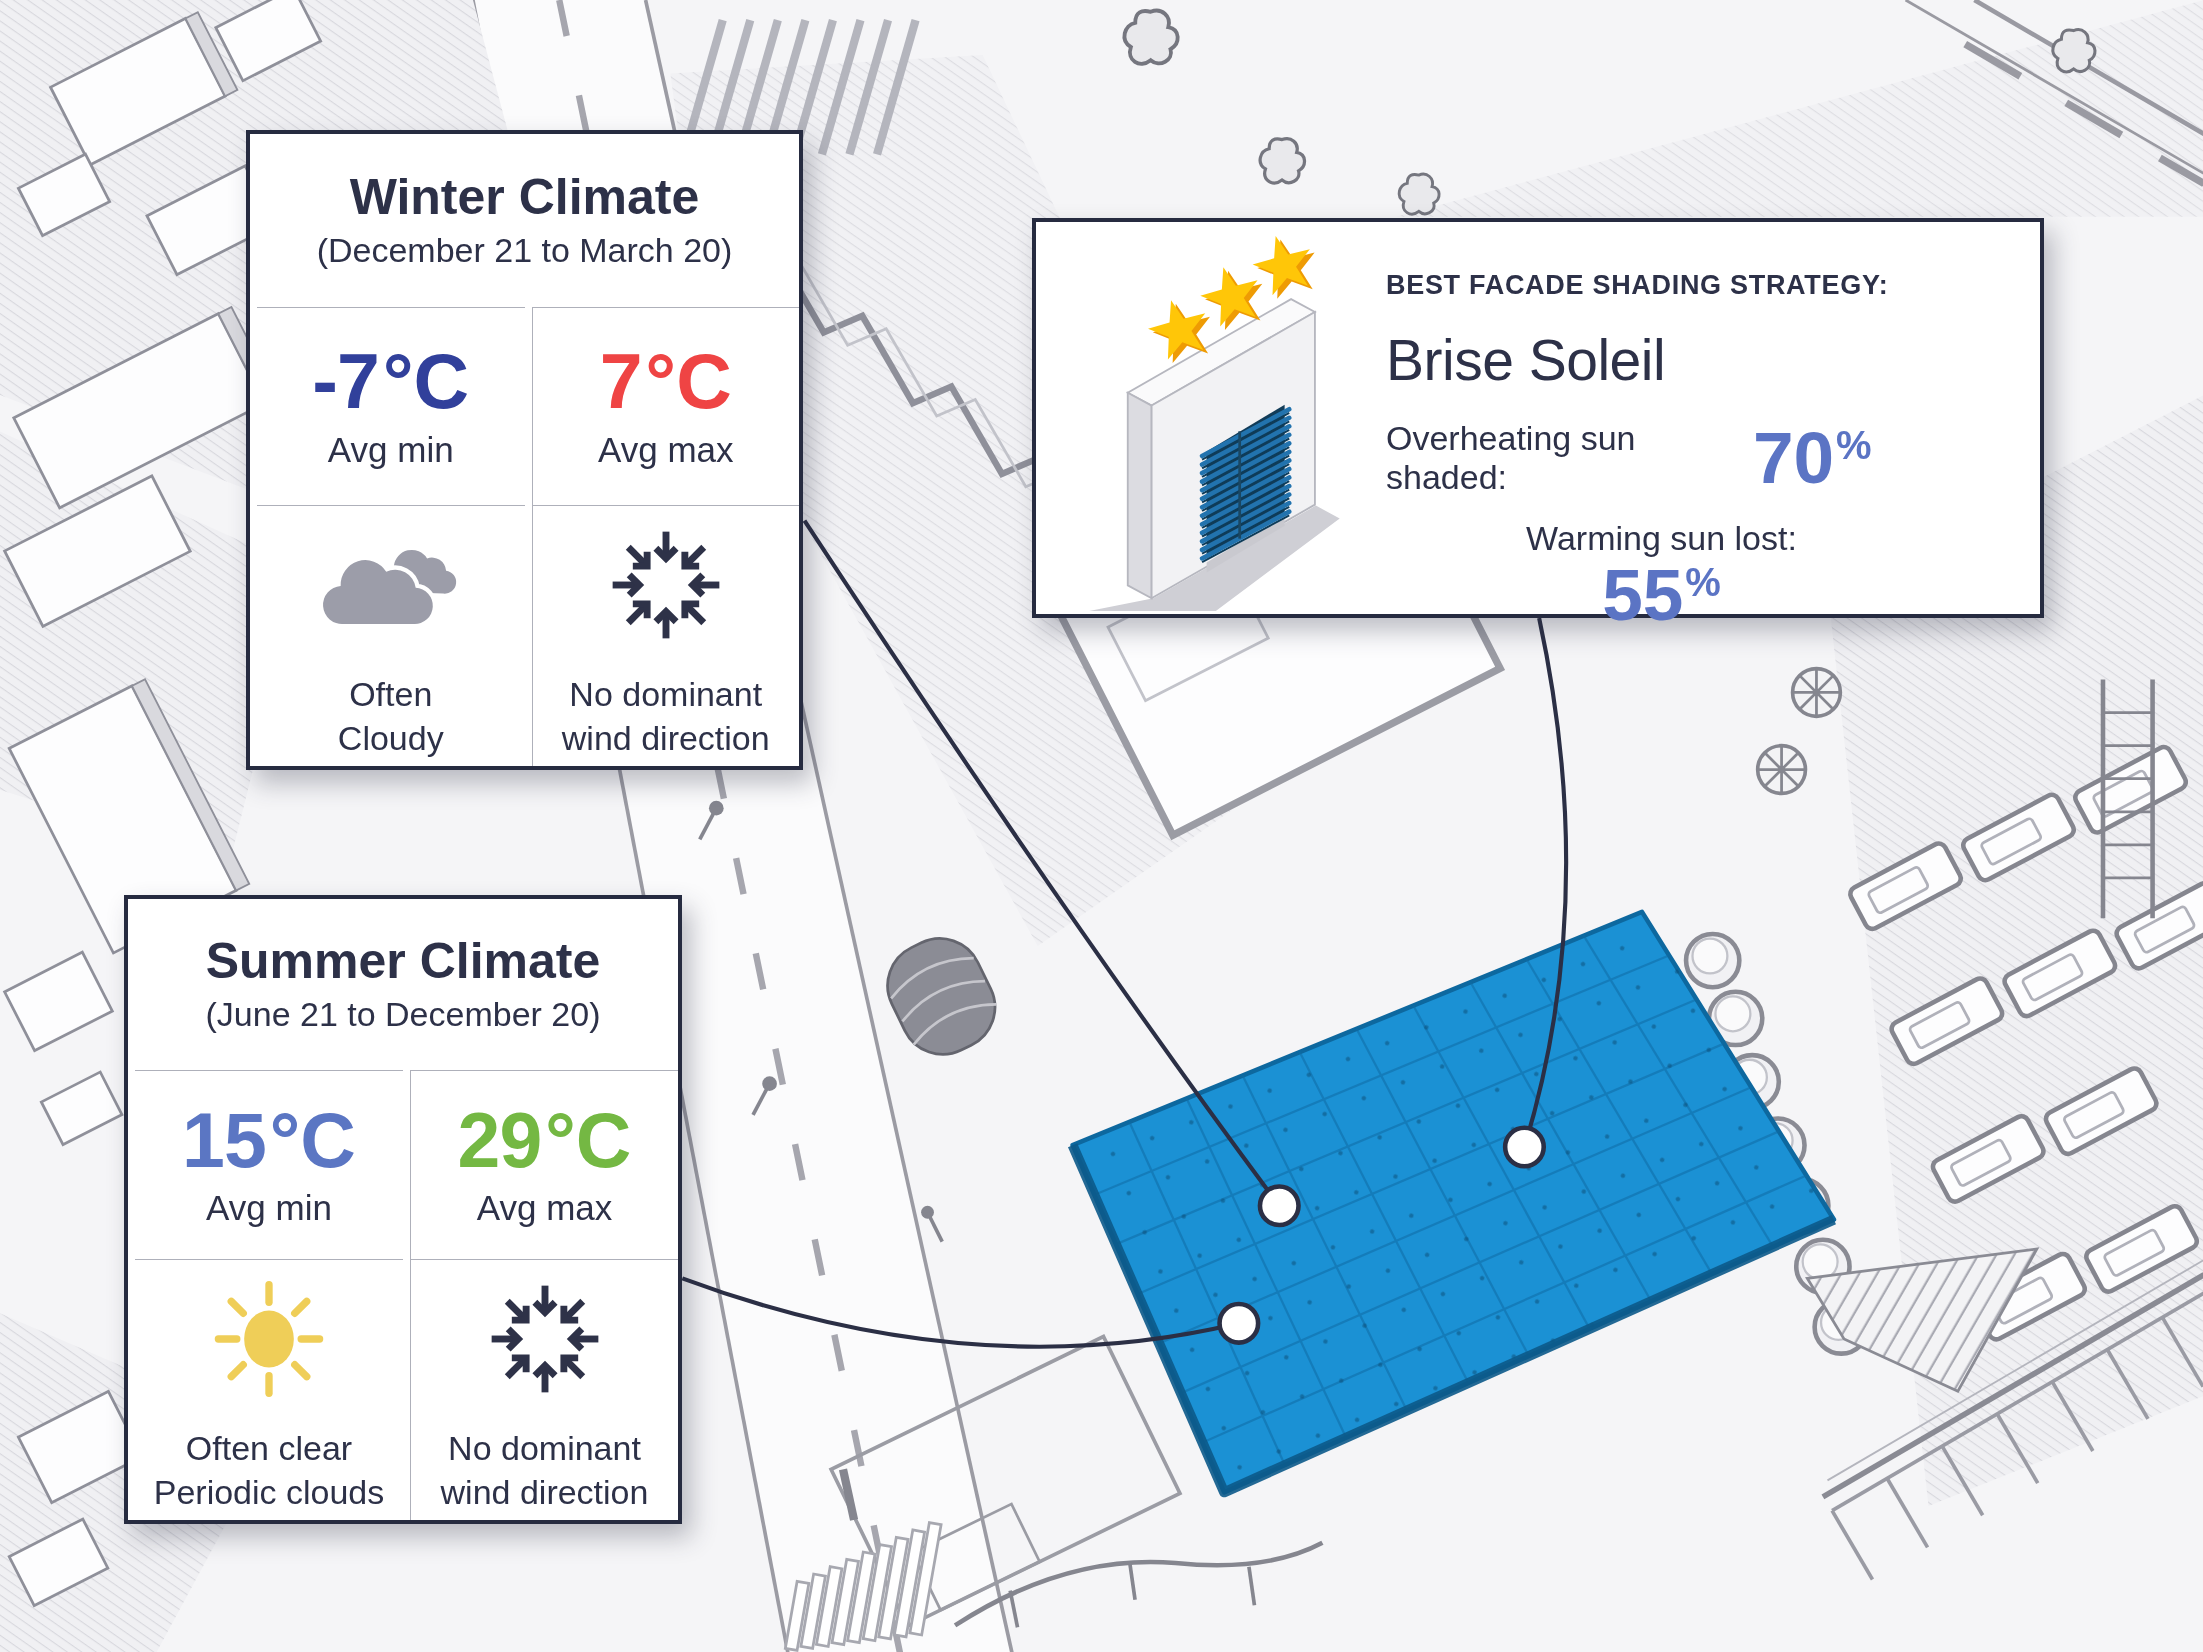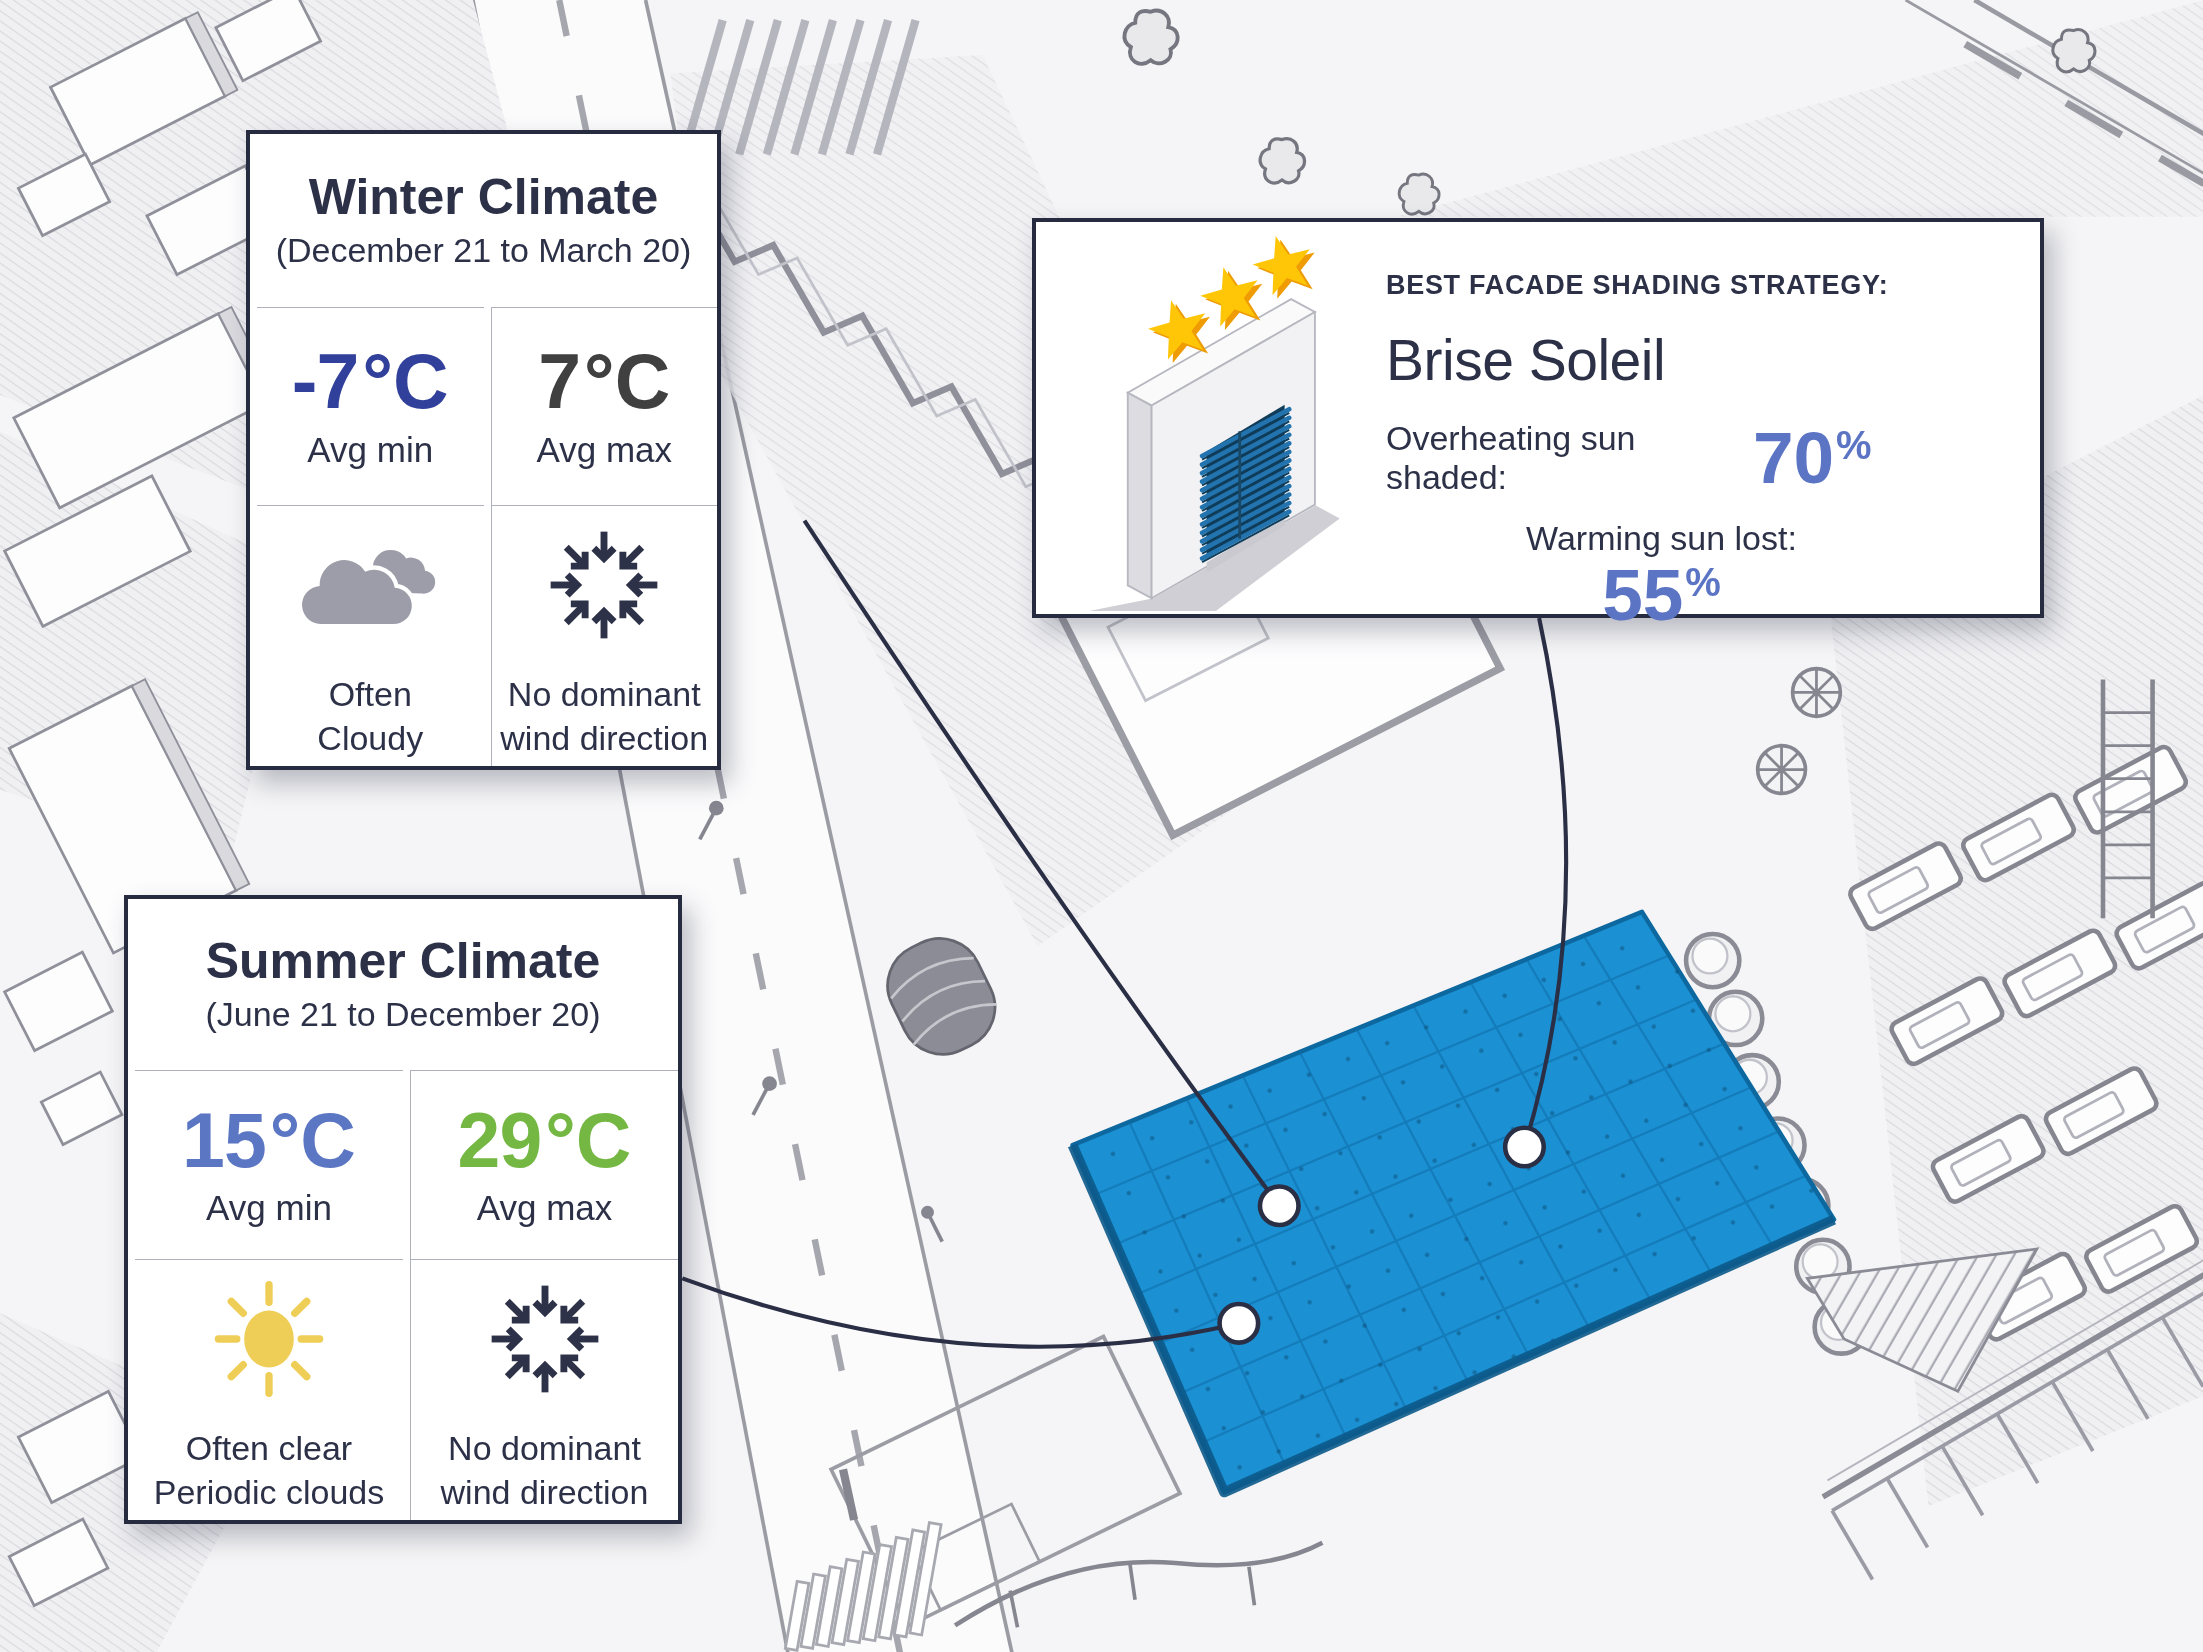--- a/index.html
+++ b/index.html
@@ -23,39 +23,39 @@
   .winter .c-head{height:173px;}
   .summer .c-head{height:171px;}
   .c-grid{flex:1 1 auto;display:grid;grid-template-columns:1fr 1fr;}
   .winter .c-grid{grid-template-rows:198px 1fr;}
   .summer .c-grid{grid-template-rows:189px 1fr;}
   .cell{display:flex;flex-direction:column;align-items:center;justify-content:center;border-top:1.8px solid #aeb0ba;margin-left:7px;}
   .cell.r{border-left:1.8px solid #aeb0ba;}
   .t-line{white-space:nowrap;line-height:1;}
   .t-val{font-size:77px;font-weight:700;letter-spacing:-0.9px;}
   .t-unit{font-size:77px;font-weight:700;margin-left:3.7px;}
-  .c-winmin{color:#31409b;} .c-winmax{color:#404040;}
+  .c-winmin{color:#31409b;} .c-winmax{color:#ef4444;}
   .c-summin{color:#5b76c3;} .c-summax{color:#74b843;}
   .t-lbl{font-size:35px;margin-top:9.2px;color:#2d3148;}
   .i-lbl{font-size:34px;line-height:1.28;text-align:center;margin-top:14.7px;color:#2d3148;}
   .icon-wrap{display:block;height:147px;display:flex;align-items:center;justify-content:center;}
   
   .strategy{width:1012px;height:400px;}
   .sc-art{position:absolute;left:0;top:0;}
   .sc-text{position:absolute;left:350px;top:48px;width:551px;}
   .sc-eyebrow{font-size:27px;font-weight:700;letter-spacing:0.7px;margin:0;}
   .sc-title{font-size:57px;font-weight:400;margin:26px 0 0 0;letter-spacing:-0.5px;}
   .sc-metrics{margin-top:24px;}
   .sc-row{display:flex;align-items:center;height:81px;}
   .sc-row + .sc-row{margin-top:21px;flex-direction:column;}
   .m-lbl{font-size:34px;flex:1 1 auto;}
   .m-valwrap{flex:0 0 184px;white-space:nowrap;line-height:1;}
   .m-val{font-size:73px;font-weight:700;color:#5b74c4;}
   .m-unit{font-size:40px;font-weight:700;color:#5b74c4;position:relative;top:-24px;margin-left:1.8px;}
-  .winter{left:246px;top:130px;width:475px;height:640px;}
+  .winter{left:246px;top:130px;width:557px;height:640px;}
   .summer{left:124px;top:895px;width:558px;height:629px;}
   .strategy{left:1032px;top:218px;}
 </style>
 </head>
 <body>
 
 <div class="stage">
 
   <svg class="bg" width="2204" height="1653" viewBox="0 0 2400 1800">
     <defs>

